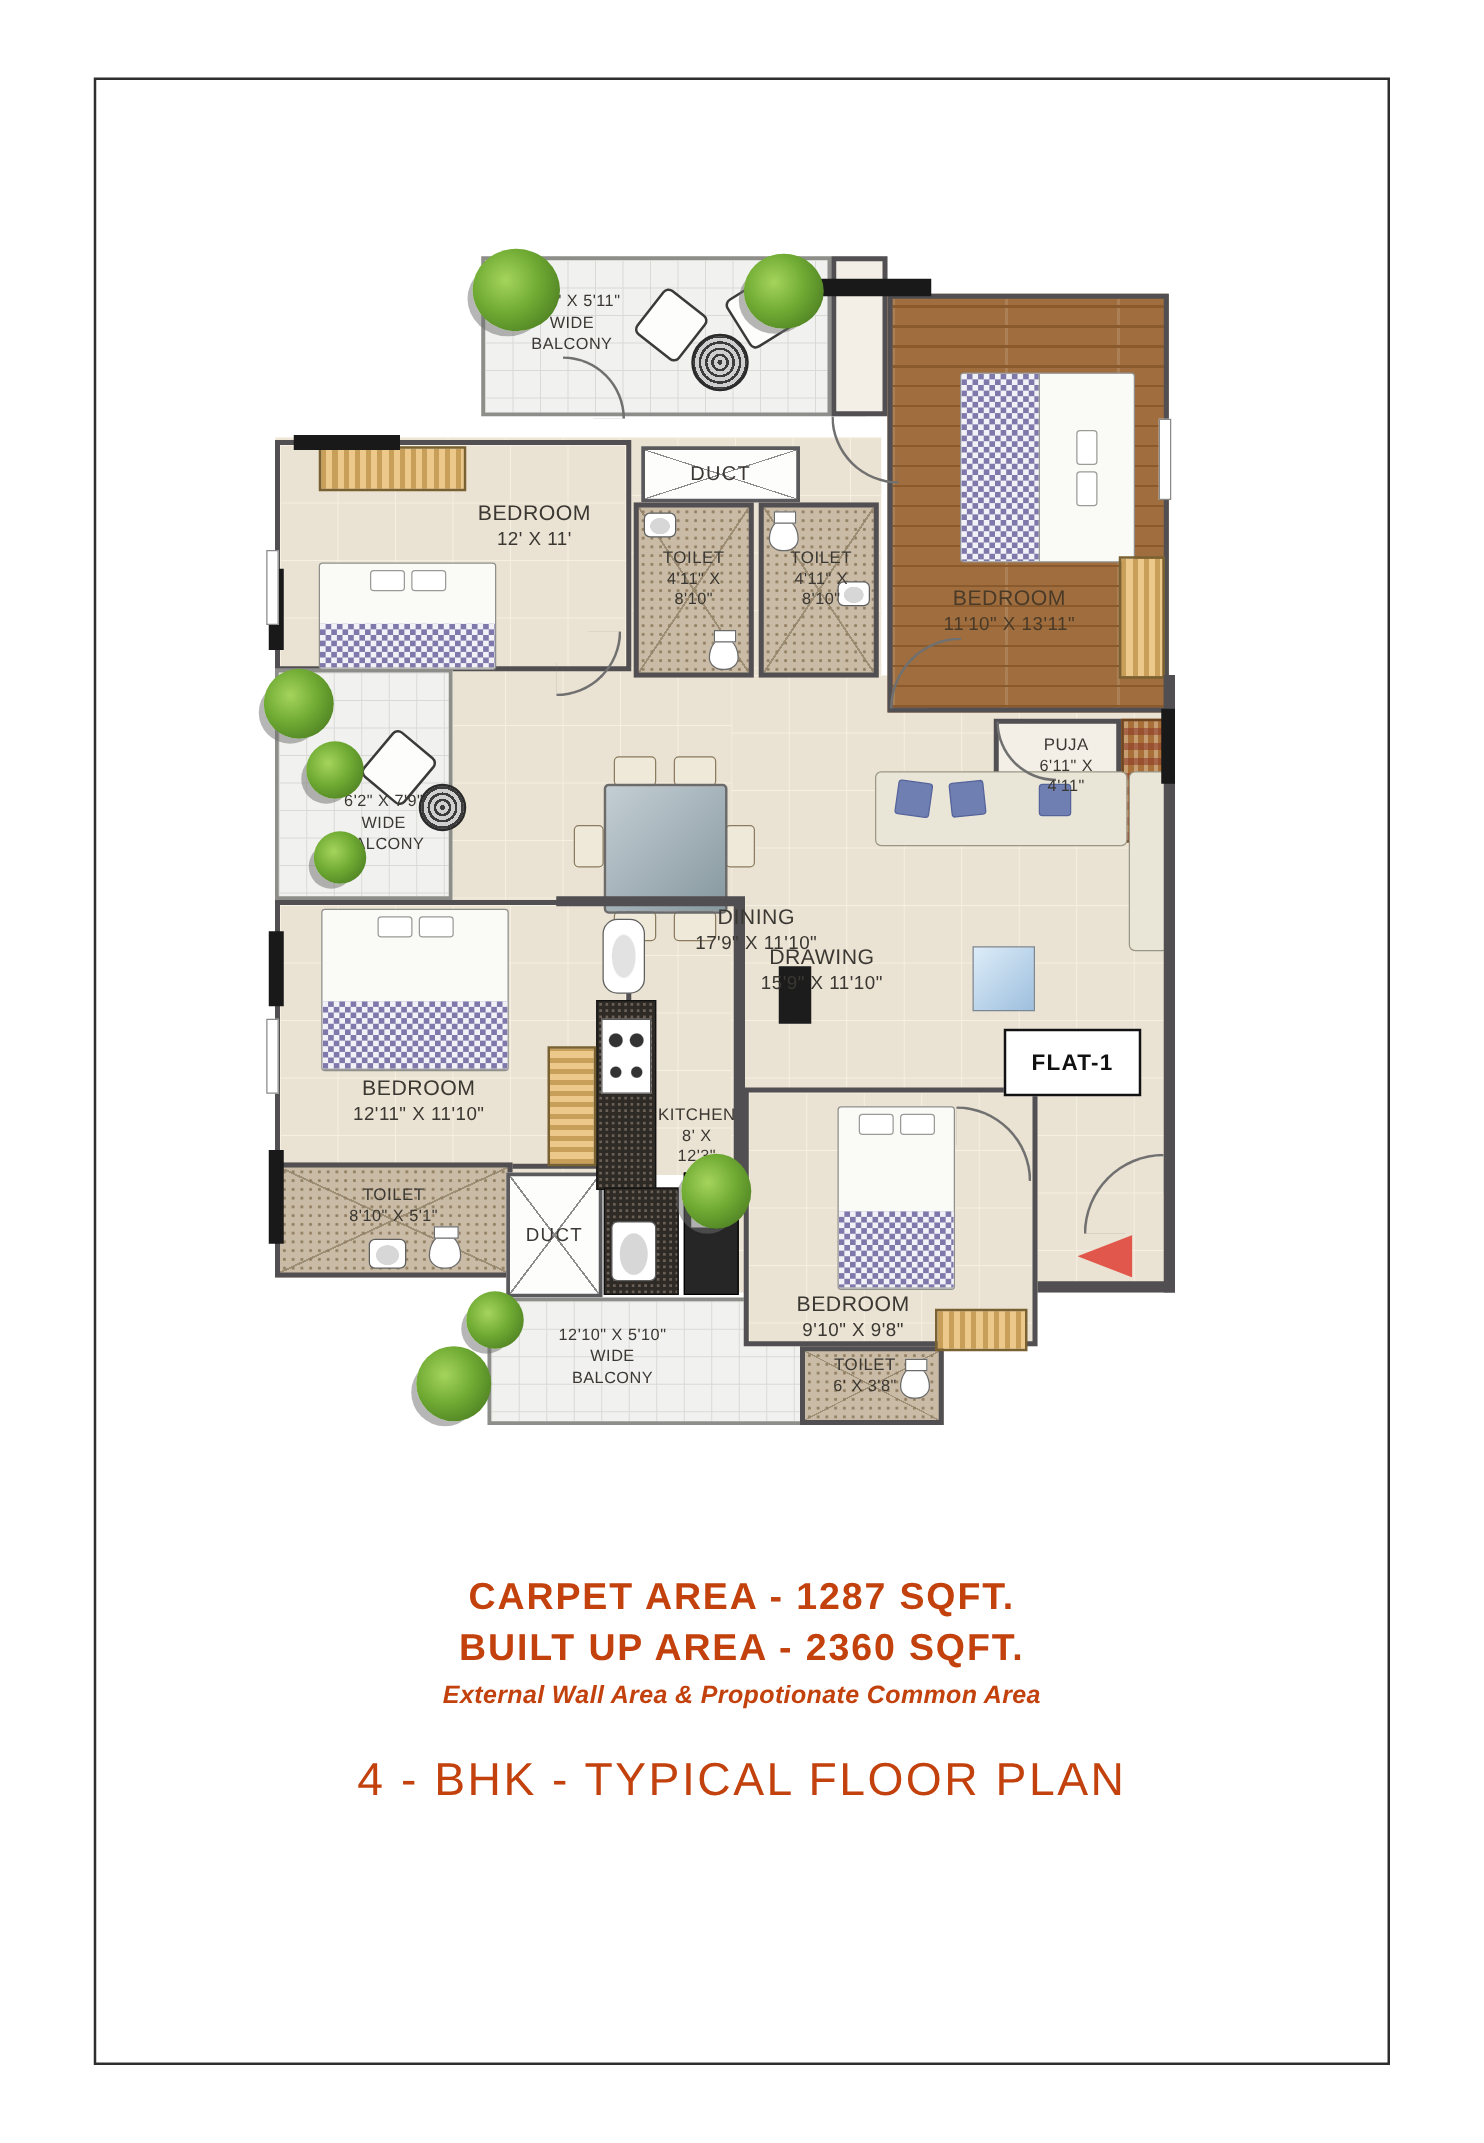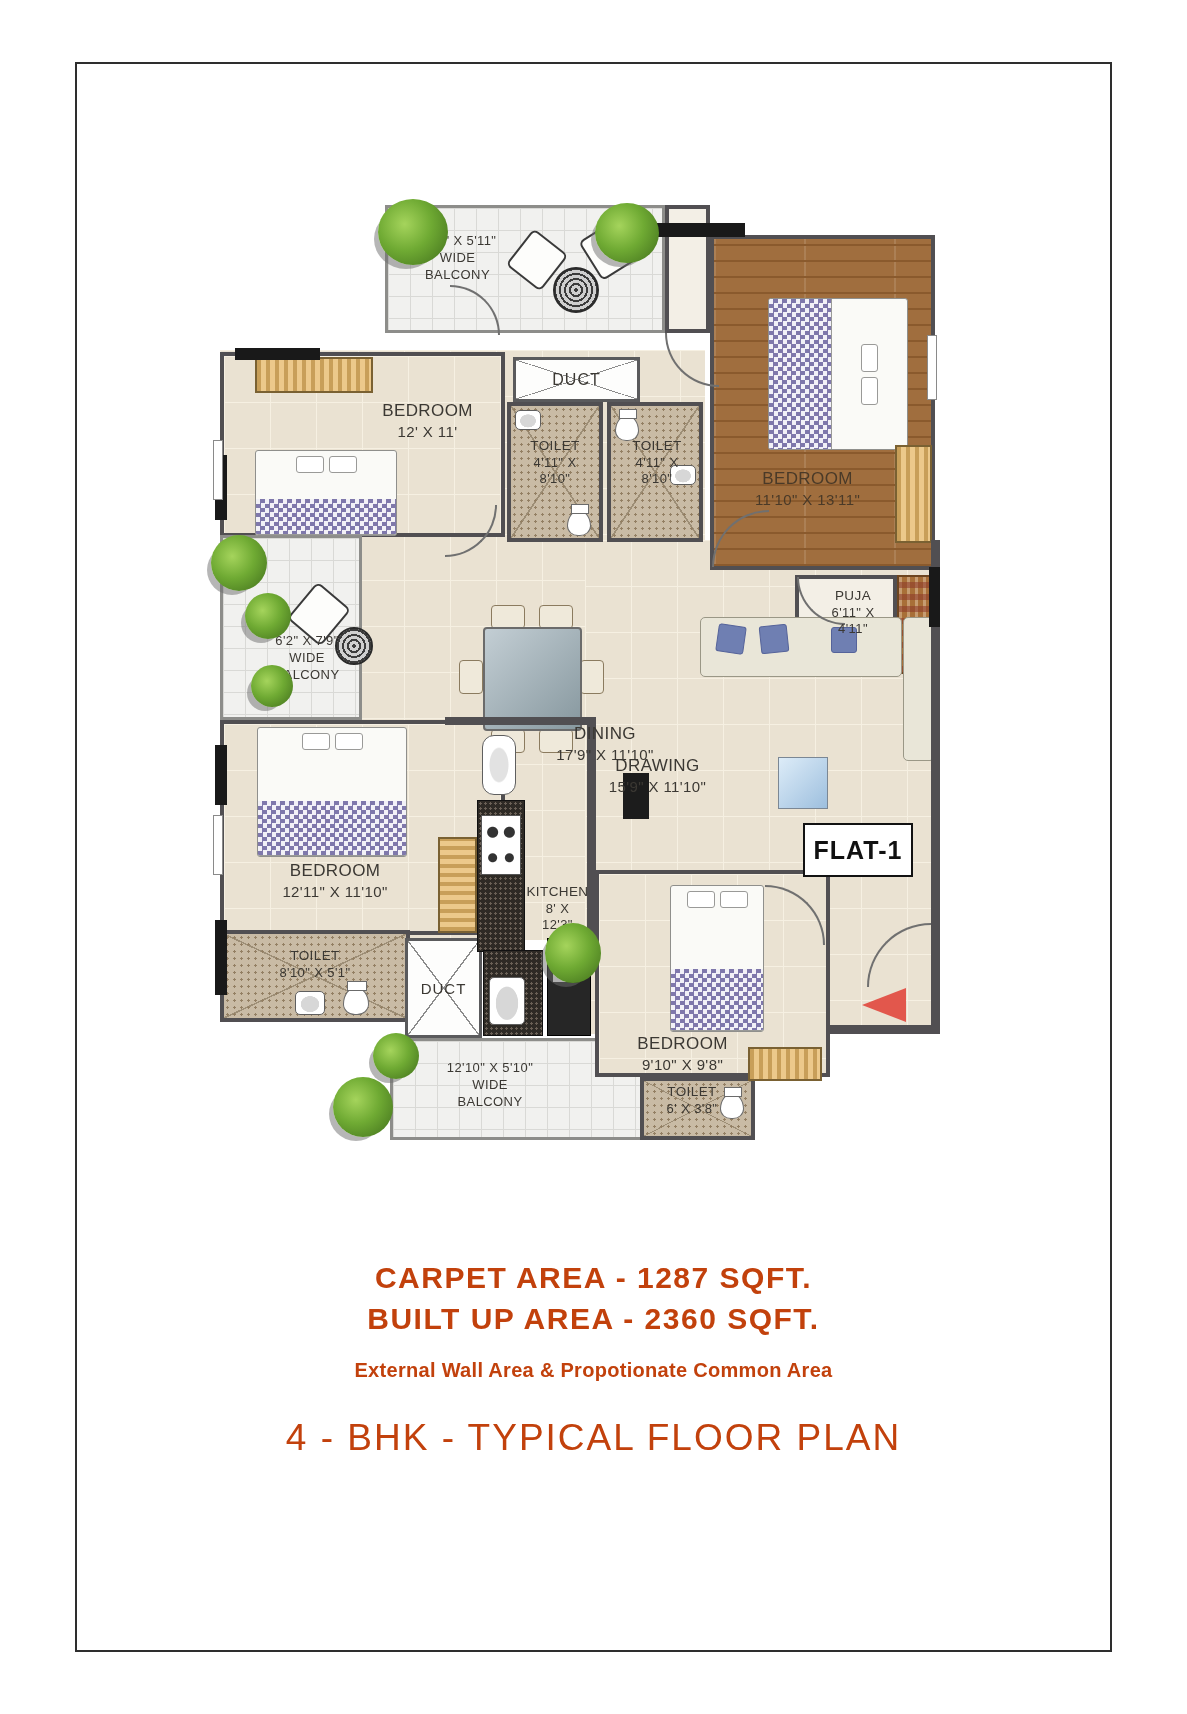--- a/index.html
+++ b/index.html
@@ -54,21 +54,21 @@
   .wc::before{content:"";position:absolute;left:12%;top:-7px;width:76%;height:8px;background:#fff;border:1px solid #6b6b6b;}
   .basin{position:absolute;background:#fff;border:1.5px solid #5f5f5f;border-radius:12px;z-index:12;
     background-image:radial-gradient(ellipse at 50% 50%,#e2e2e2 40%,transparent 44%);}
   .fridge{position:absolute;background:#262626;border:1px solid #000;z-index:11;}
   .fridge::before{content:"";position:absolute;left:5px;top:28%;width:55%;height:16px;background:#f2f2f2;}
   .door{position:absolute;width:52px;height:52px;border-left:2px solid #707070;border-bottom:2px solid #707070;border-radius:0 0 0 100%;z-index:20;}
   .wall{position:absolute;background:#514f52;z-index:15;}
   .blackwall{position:absolute;background:#191919;z-index:16;}
   .window{position:absolute;background:#fff;border:1.5px solid #8a8a8a;box-sizing:border-box;z-index:17;}
   .shrine{position:absolute;background:#a86f38;background-image:repeating-linear-gradient(0deg,rgba(140,55,40,.55) 0 6px,transparent 6px 12px),repeating-linear-gradient(90deg,rgba(255,240,220,.35) 0 3px,transparent 3px 8px);border:2px solid #6d4520;z-index:10;}
-  .flatbox{position:absolute;background:#fff;border:2.5px solid #121212;display:flex;align-items:center;justify-content:center;font-size:25px;font-weight:bold;letter-spacing:1px;color:#111;z-index:35;}
+  .flatbox{position:absolute;background:#fff;border:2.5px solid #121212;display:flex;align-items:center;justify-content:center;font-size:18px;font-weight:bold;letter-spacing:1px;color:#111;z-index:35;}
   .arrow-red{position:absolute;background:#e2574c;clip-path:polygon(0 50%,100% 0,100% 100%);z-index:25;}
   .cabinet{position:absolute;background:#1c1c1c;z-index:10;}
   
   .footer{position:absolute;left:0;top:1258px;width:100%;text-align:center;color:#c2410c;}
   .f-big{font-size:30px;font-weight:600;letter-spacing:1.5px;line-height:1.35;}
   .f-small{font-size:20px;font-weight:600;letter-spacing:.3px;line-height:1.3;margin-top:2px;}
   .f-title{font-size:37px;font-weight:normal;letter-spacing:2px;margin-top:34px;}
 </style>
 </head>
 <body>
@@ -281,15 +281,15 @@
   <div class="blackwall" style="left:0;top:715px;width:12px;height:75px;"></div>
   <div class="window" style="left:-2px;top:235px;width:10px;height:60px;"></div>
   <div class="window" style="left:-2px;top:610px;width:10px;height:60px;"></div>
   <div class="window" style="left:712px;top:130px;width:10px;height:65px;"></div>
 
 </div>
 
 <div class="footer">
   <div class="f-big">CARPET AREA - 1287 SQFT.</div>
   <div class="f-big">BUILT UP AREA - 2360 SQFT.</div>
-  <div class="f-small" style="margin-top:18px;">External Wall Area &amp; Propotionate Common Area</div>
+  <div class="f-small" style="margin-top:4px;font-style:italic;">External Wall Area &amp; Propotionate Common Area</div>
   <div class="f-title">4 - BHK - TYPICAL FLOOR PLAN</div>
 </div>
 
 </body></html>

